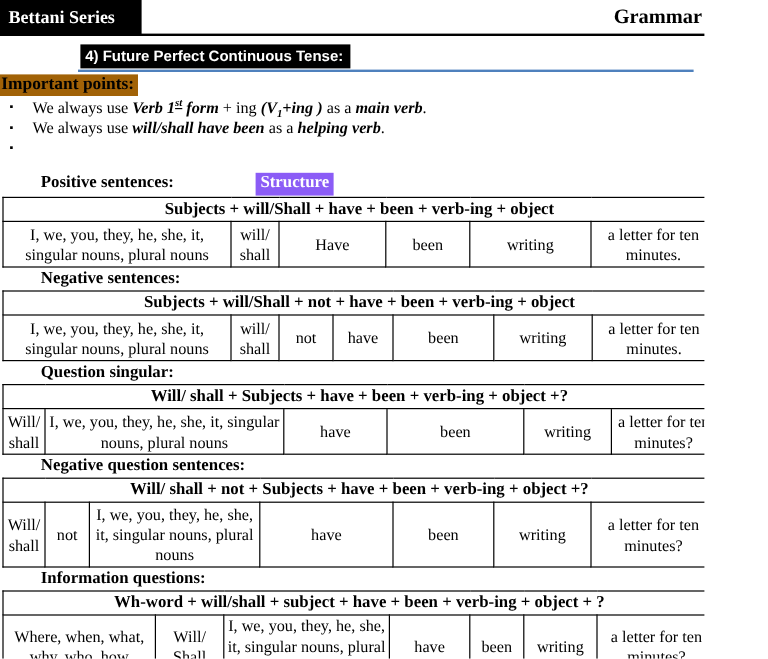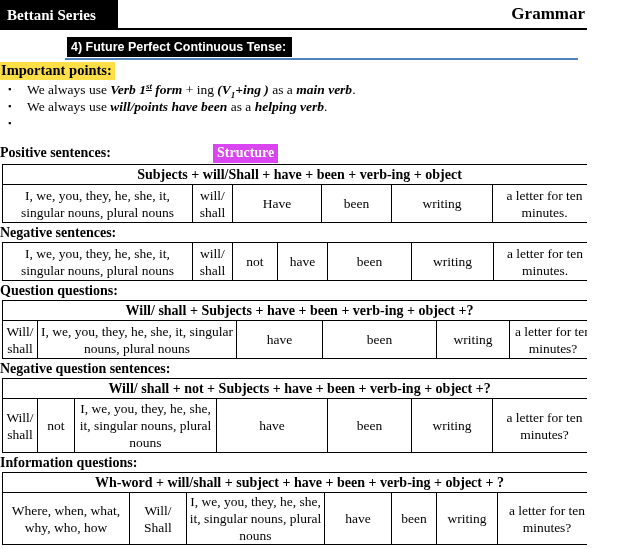--- a/index.html
+++ b/index.html
@@ -11,33 +11,33 @@
   .series-bar{position:absolute;left:0;top:0;width:118px;height:30px;background:#000;
               color:#fff;font-weight:bold;font-size:15px;line-height:30px;padding-left:7px;
               box-sizing:border-box;}
   .grammar{position:absolute;right:2px;top:4px;font-weight:bold;font-size:17px;}
   
   .title-bar{display:inline-block;margin:7px 0 0 67px;background:#000;color:#fff;
              font-family:"Liberation Sans", sans-serif;font-weight:bold;font-size:12.5px;
              padding:3px 6px 3px 4px;}
   .accent-line{margin:1px 0 0 65px;width:513px;height:2px;background:#4f81bd;}
   
-  .imp-heading{display:inline-block;margin-top:2px;background:#fde047;font-weight:bold;
+  .imp-heading{display:inline-block;margin-top:2px;background:#a16207;font-weight:bold;
                font-size:14.5px;padding:0 3px 1px 1px;}
   .bullets{margin-top:1px;}
   .bullet-row{display:flex;font-size:13.5px;line-height:17px;}
   .bullet-glyph{width:27px;padding-left:8px;box-sizing:border-box;font-size:9px;}
   .bi{font-weight:bold;font-style:italic;}
   sup.bi{font-size:9px;vertical-align:super;line-height:0;text-decoration:underline;}
   sub.bi{font-size:9px;vertical-align:sub;line-height:0;}
   
-  .sec-label{font-weight:bold;font-size:14px;line-height:16px;margin-top:2px;}
+  .sec-label{font-weight:bold;font-size:14px;line-height:16px;margin-top:2px;padding-left:34px;}
   .pos-row{position:relative;margin-top:13px;height:18px;}
   .pos-row .sec-label{position:absolute;left:0;top:0;margin:0;}
-  .structure-badge{position:absolute;left:213px;top:-1px;background:#d946ef;color:#fff;
+  .structure-badge{position:absolute;left:213px;top:-1px;background:#8b5cf6;color:#fff;
                    font-weight:bold;font-size:14px;padding:1px 4px 2px 4px;}
   
   table.gram{border-collapse:collapse;table-layout:fixed;width:594px;margin:1px 0 0 2px;}
   table.gram td{border:1px solid #000;text-align:center;vertical-align:middle;
                 font-size:13.5px;line-height:17px;padding:0 2px;overflow:hidden;}
   table.gram td.thead{font-weight:bold;font-size:14px;height:19px;line-height:19px;padding:0;}
   td.vtop{vertical-align:top;padding-top:2px;}
   td.vtop-left{vertical-align:top;text-align:left;padding-left:8px;padding-top:4px;}
   .h38 td{height:37px;} .h54 td{height:53px;} .h44 td{height:43px;}
 </style>
@@ -60,21 +60,21 @@
   <div>
     <span class="imp-heading">Important points:</span>
   </div>
   <div class="bullets">
     <div class="bullet-row">
       <span class="bullet-glyph">▪</span>
       <span><span>We always use </span><span class="bi">Verb 1</span><sup class="bi">st</sup><span class="bi"> form</span><span> + ing </span><span class="bi">(V</span><sub class="bi">1</sub><span class="bi">+ing )</span><span> as a </span><span class="bi">main verb</span><span>.</span></span>
     </div>
     <div class="bullet-row">
       <span class="bullet-glyph">▪</span>
-      <span><span>We always use </span><span class="bi">will/points have been</span><span> as a </span><span class="bi">helping verb</span><span>.</span></span>
+      <span><span>We always use </span><span class="bi">will/shall have been</span><span> as a </span><span class="bi">helping verb</span><span>.</span></span>
     </div>
     <div class="bullet-row">
       <span class="bullet-glyph">▪</span>
     </div>
   </div>
 
   <div class="pos-row">
     <span class="sec-label">Positive sentences:</span>
     <span class="structure-badge">Structure</span>
   </div>
@@ -107,33 +107,36 @@
     <colgroup>
         <col style="width:190px">
         <col style="width:40px">
         <col style="width:45px">
         <col style="width:50px">
         <col style="width:84px">
         <col style="width:82px">
         <col style="width:103px">
       </colgroup>
     <tbody>
+        <tr>
+          <td class="thead" colspan="7">Subjects + will/Shall + not + have + been + verb-ing + object</td>
+        </tr>
     <tr class="h38">
       <td>I, we, you, they, he, she, it, singular nouns, plural nouns</td>
       <td>will/ shall</td>
       <td>not</td>
       <td>have</td>
       <td>been</td>
       <td>writing</td>
       <td>a letter for ten minutes.</td>
     </tr>
   </tbody>
     </table>
 
-  <div class="sec-label">Question questions:</div>
+  <div class="sec-label">Question singular:</div>
   <table class="gram">
     <colgroup>
         <col style="width:35px">
         <col style="width:199px">
         <col style="width:86px">
         <col style="width:114px">
         <col style="width:73px">
         <col style="width:87px">
       </colgroup>
     <tbody>

